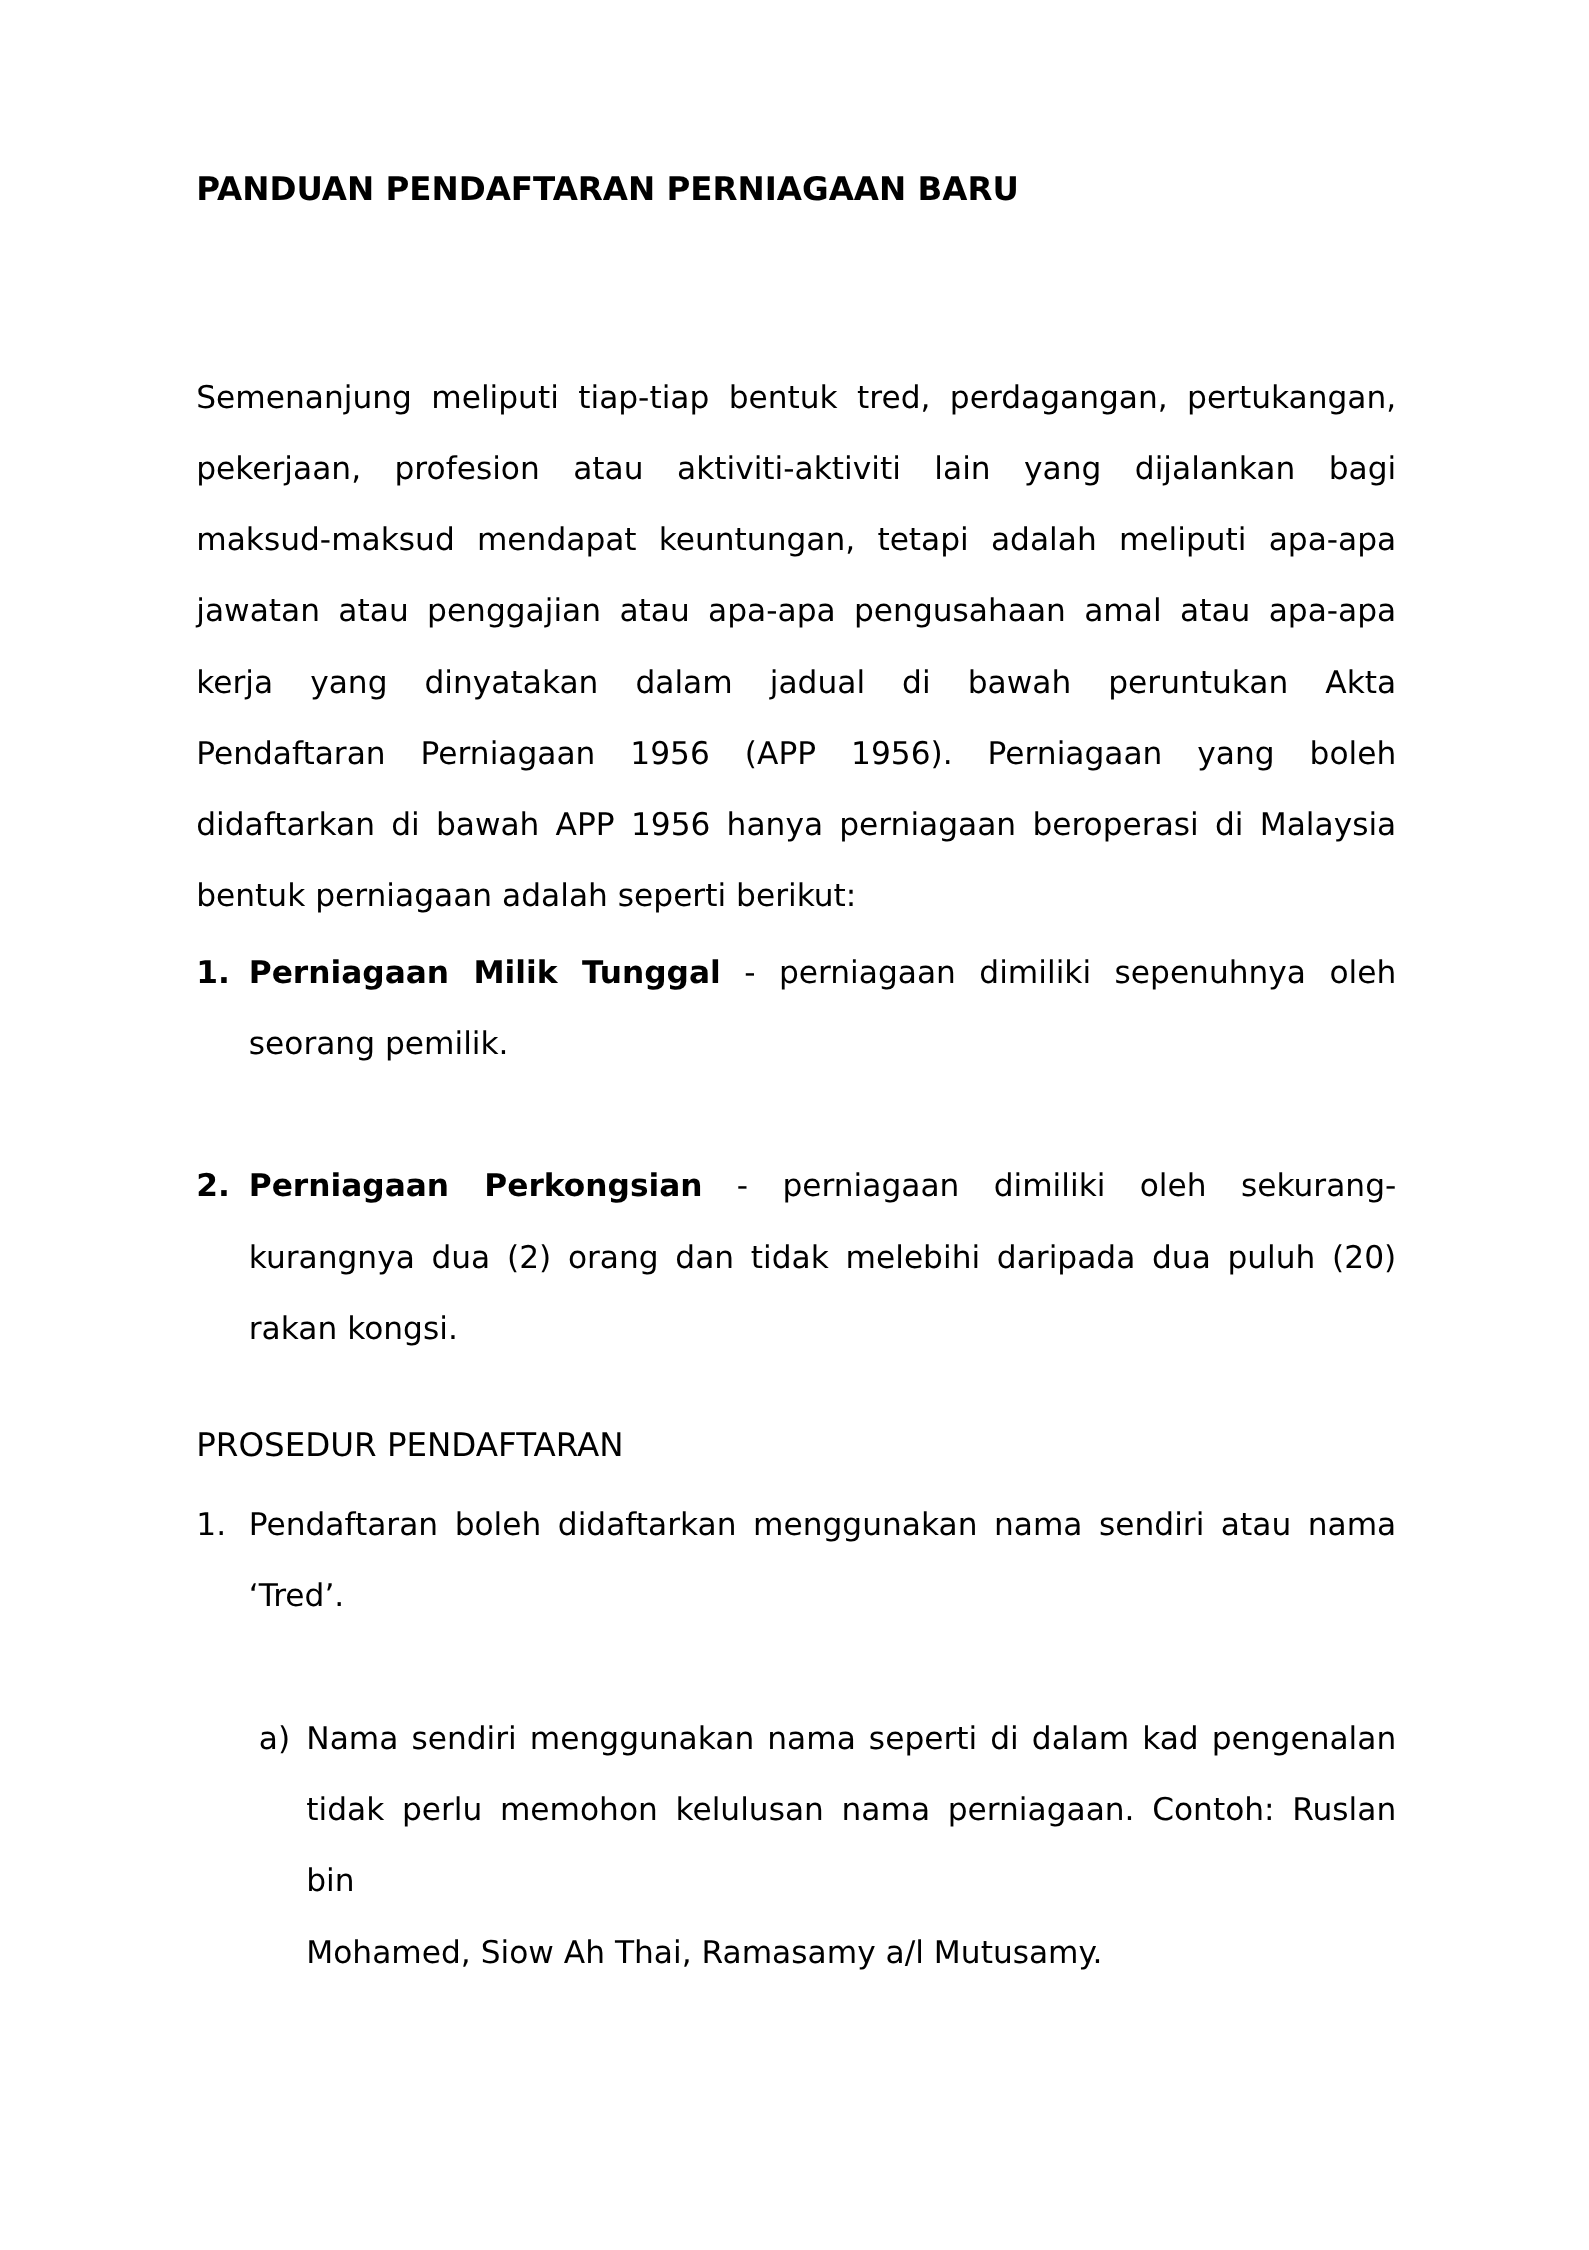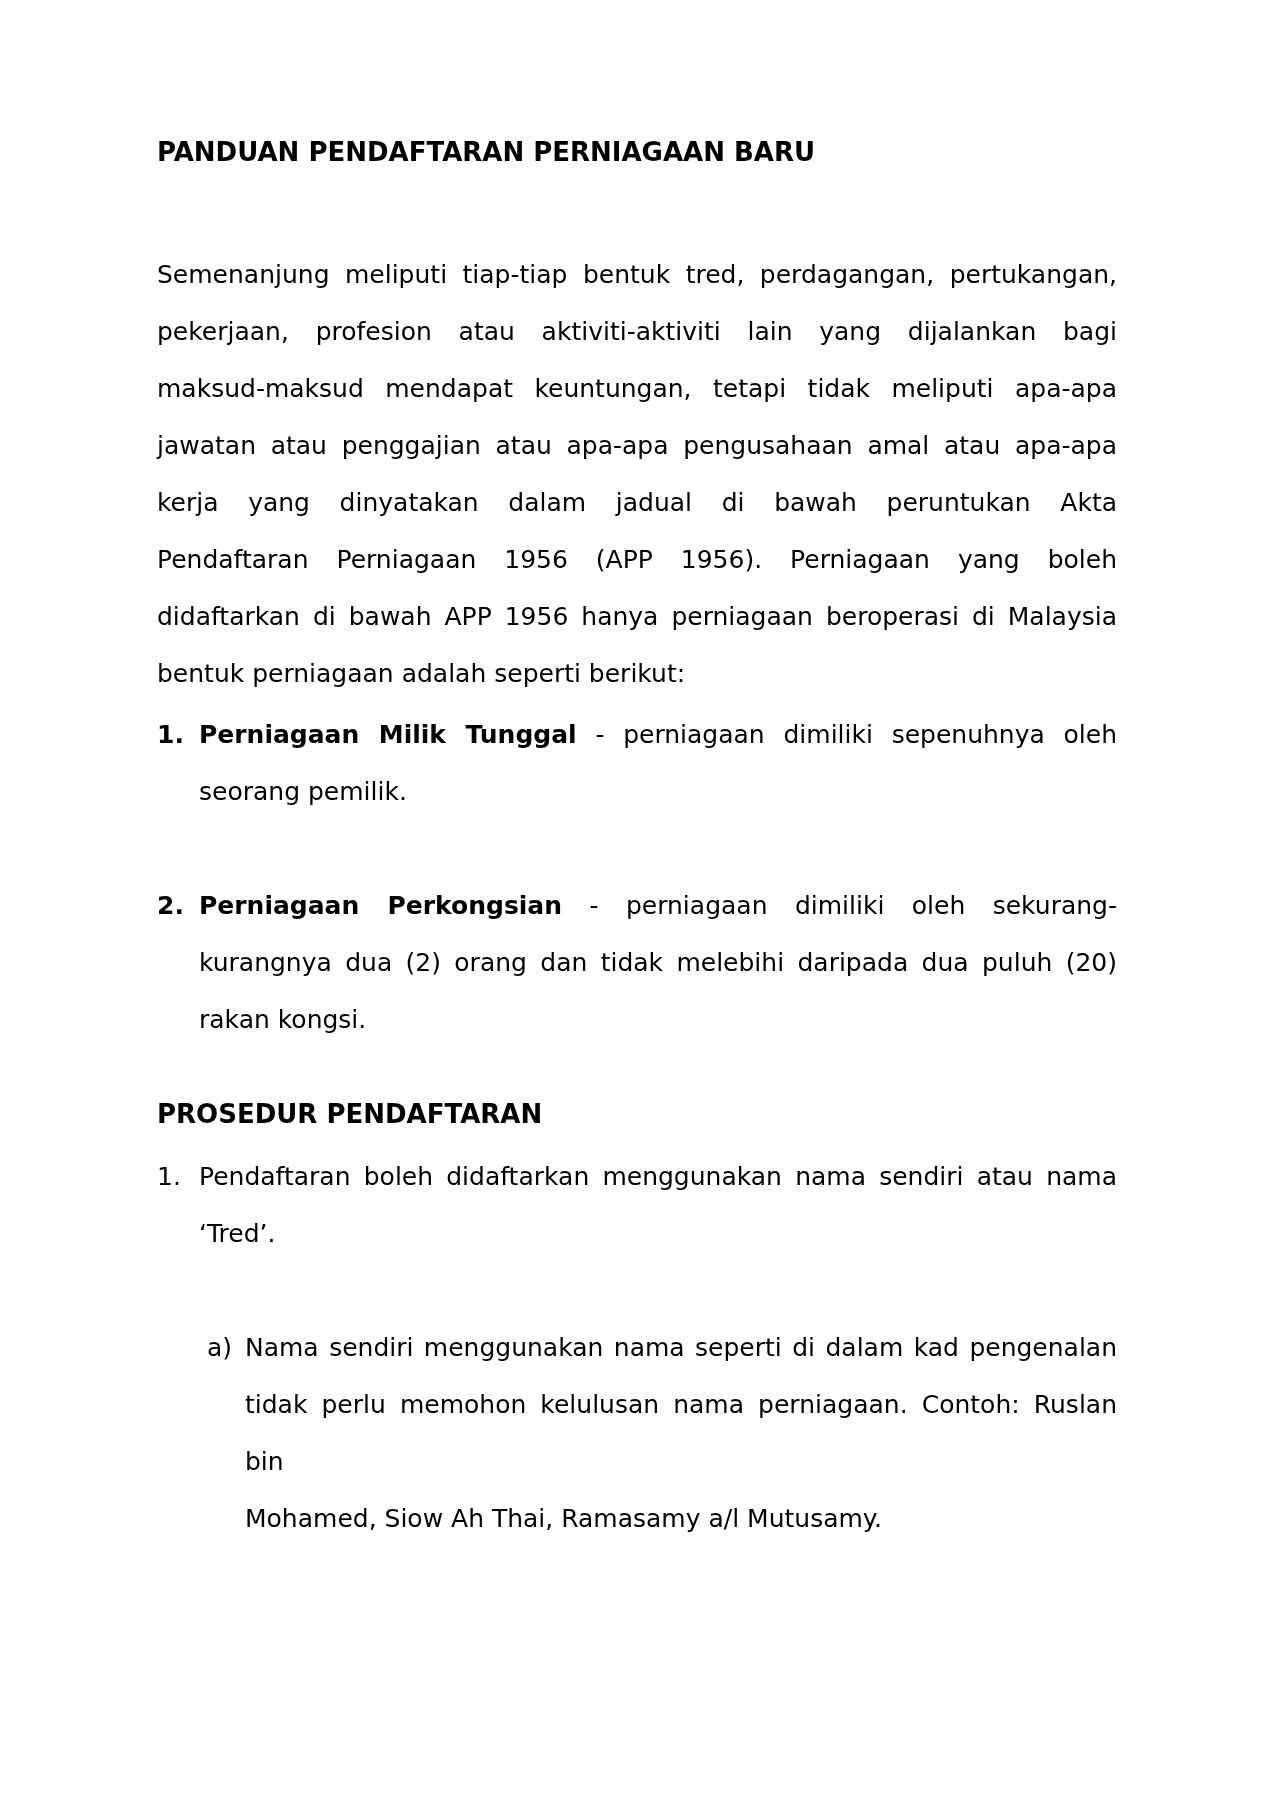--- a/index.html
+++ b/index.html
@@ -18,42 +18,42 @@
     left: 0; top: 0;
     width: 1271px;
     height: 1800px;
     background: #ffffff;
     padding: 132px 154px 0 157px;
   }
   .doc-title {
     font-size: 26px;
     font-weight: bold;
     line-height: 40px;
-    margin-bottom: 74px;
+    margin-bottom: 117px;
   }
   .line { line-height: 57px; min-height: 57px; }
   .j { text-align: justify; text-align-last: justify; }
   .l { text-align: right; text-align-last: left; }
   .intro { margin-bottom: 4px; }
   .num-item {
     position: relative;
     padding-left: 42px;
   }
   .num-item > .num {
     position: absolute;
     left: 0; top: 0;
     line-height: 57px;
   }
   .bold-num { font-weight: bold; }
   .bt-item { margin-bottom: 55px; }
   .bt-item.first { margin-bottom: 57px; }
   .business-types { margin-bottom: -9px; }
   .section-heading {
     font-size: 26px;
-    font-weight: bold;
+    font-weight: normal;
     line-height: 40px;
     margin-bottom: 14px;
   }
   .step-lines { margin-bottom: 0; }
   .sub-item {
     position: relative;
     margin-left: 50px;
     padding-left: 38px;
     margin-top: 57px;
   }
@@ -67,21 +67,21 @@
 </head>
 <body>
 
 <div class="page">
 
   <h1 class="doc-title">PANDUAN PENDAFTARAN PERNIAGAAN BARU</h1>
 
   <div class="para intro">
       <div class="line j">Semenanjung meliputi tiap-tiap bentuk tred, perdagangan, pertukangan,</div>
       <div class="line j">pekerjaan, profesion atau aktiviti-aktiviti lain yang dijalankan bagi</div>
-      <div class="line j">maksud-maksud mendapat keuntungan, tetapi tidak meliputi apa-apa</div>
+      <div class="line j">maksud-maksud mendapat keuntungan, tetapi adalah meliputi apa-apa</div>
       <div class="line j">jawatan atau penggajian atau apa-apa pengusahaan amal atau apa-apa</div>
       <div class="line j">kerja yang dinyatakan dalam jadual di bawah peruntukan Akta</div>
       <div class="line j">Pendaftaran Perniagaan 1956 (APP 1956). Perniagaan yang boleh</div>
       <div class="line j">didaftarkan di bawah APP 1956 hanya perniagaan beroperasi di Malaysia</div>
       <div class="line l">bentuk perniagaan adalah seperti berikut:</div>
     </div>
 
   <div class="business-types">
 
     <div class="num-item bt-item first">

